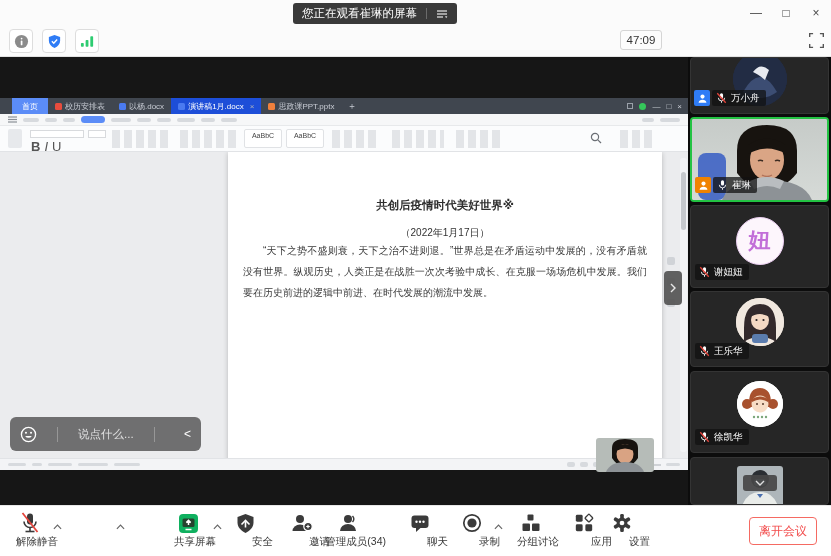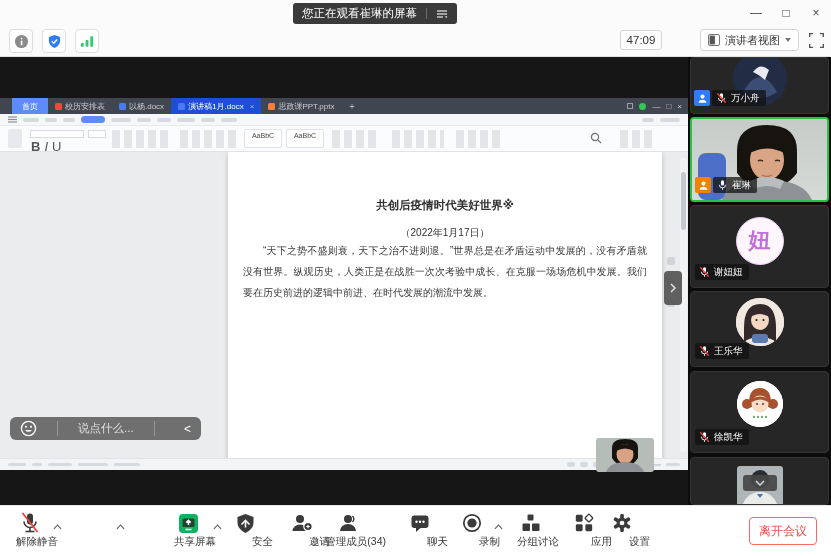--- a/index.html
+++ b/index.html
@@ -66,21 +66,21 @@
   .side-tools{position:absolute;right:13px;top:105px;display:flex;flex-direction:column;gap:13px;}
   .side-tools span{width:8px;height:8px;background:#d0d3d7;border-radius:2px;}
   .wps-status{position:absolute;left:0;bottom:0;width:100%;height:12px;background:#f3f4f6;border-top:1px solid #e1e3e6;
       box-sizing:border-box;display:flex;align-items:center;gap:6px;padding:0 8px;}
   .wps-status .right{margin-left:auto;display:flex;align-items:center;gap:5px;}
   .zoom-line{width:42px;height:2px;background:#cfd2d6;position:relative;}
   .zoom-knob{position:absolute;left:18px;top:-2px;width:5px;height:5px;border-radius:50%;background:#b7babf;}
   
   .collapse-handle{position:absolute;right:6px;top:214px;width:18px;height:34px;background:rgba(84,84,84,.92);
       border-radius:4px;display:flex;align-items:center;justify-content:center;color:#e8e8e8;font-size:11px;}
-  .chat-overlay{position:absolute;left:10px;top:360px;height:23px;background:rgba(104,104,104,.95);border-radius:6px;
+  .chat-overlay{position:absolute;left:10px;top:360px;height:34px;background:rgba(104,104,104,.95);border-radius:6px;
       display:flex;align-items:center;padding:0 0 0 10px;gap:20px;}
   .chat-ph{font-size:11.5px;color:#e0e0e0;}
   .chat-sep{width:1px;height:15px;background:rgba(255,255,255,.28);}
   .chat-collapse{width:26px;height:30px;display:flex;align-items:center;justify-content:center;color:#fff;font-size:12px;}
   .pip{position:absolute;left:596px;top:381px;width:58px;height:34px;border-radius:3px;overflow:hidden;}
   
   .sidebar{position:absolute;left:690px;top:0;width:141px;height:448px;}
   .tile{position:absolute;left:0;width:139px;background:#262626;border:1px solid #343434;border-radius:4px;
       box-sizing:border-box;overflow:hidden;}
   .tile.t1{top:0;height:57px;}
@@ -146,28 +146,20 @@
       </svg>
     </div>
     <div class="tb-btn" style="left:75px">
       <svg width="15" height="14" viewBox="0 0 16 14">
         <rect x="1" y="9" width="3" height="4" rx="0.8" fill="#2ecc71"></rect>
         <rect x="6" y="6" width="3" height="7" rx="0.8" fill="#2ecc71"></rect>
         <rect x="11" y="2" width="3" height="11" rx="0.8" fill="#2ecc71"></rect>
       </svg>
     </div>
     <div class="timer-box">47:09</div>
-    <div class="view-btn">
-      <svg width="12" height="12" viewBox="0 0 12 12">
-        <rect x="0.5" y="0.5" width="11" height="11" rx="1.5" fill="none" stroke="#777" stroke-width="1"></rect>
-        <rect x="1.6" y="1.6" width="5.3" height="8.8" fill="#555"></rect>
-      </svg>
-      <span>演讲者视图</span>
-      <span class="caret-down"></span>
-    </div>
     <div class="fs-btn">
       <svg width="15" height="15" viewBox="0 0 22 22">
         <path d="M1 6V1h5 M16 1h5v5 M21 16v5h-5 M6 21H1v-5" fill="none" stroke="#555" stroke-width="2"></path>
       </svg>
     </div>
   </div>
 
   <div class="stage">
 
     <div class="main">

